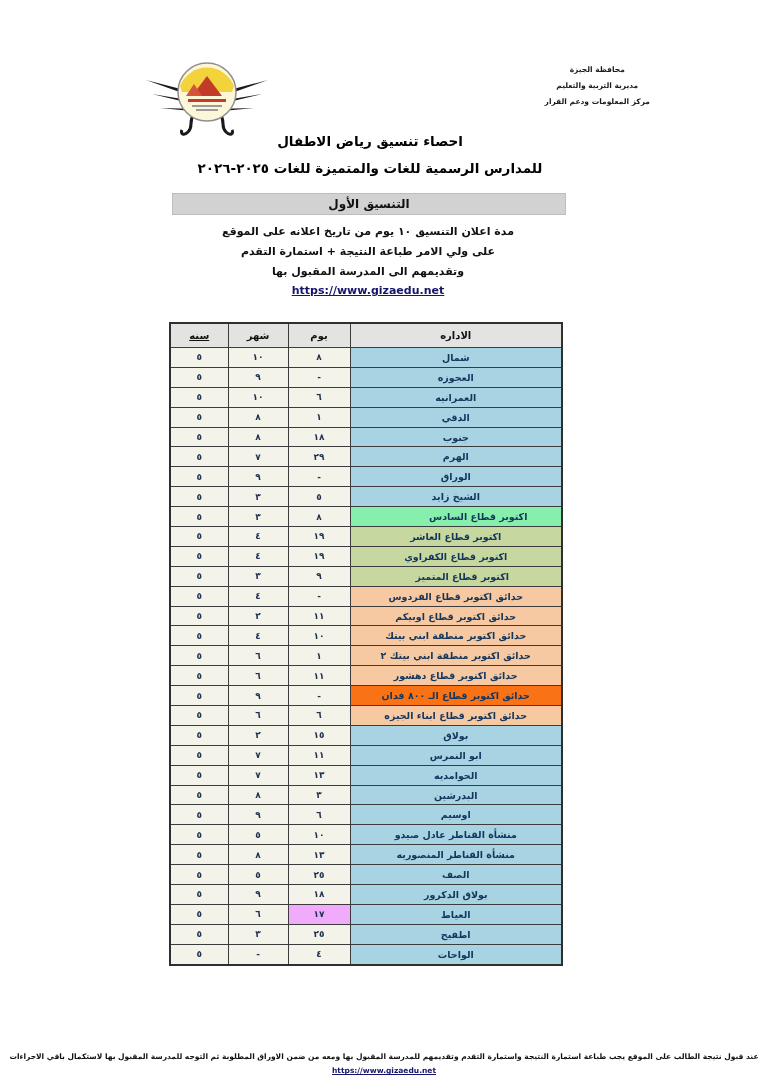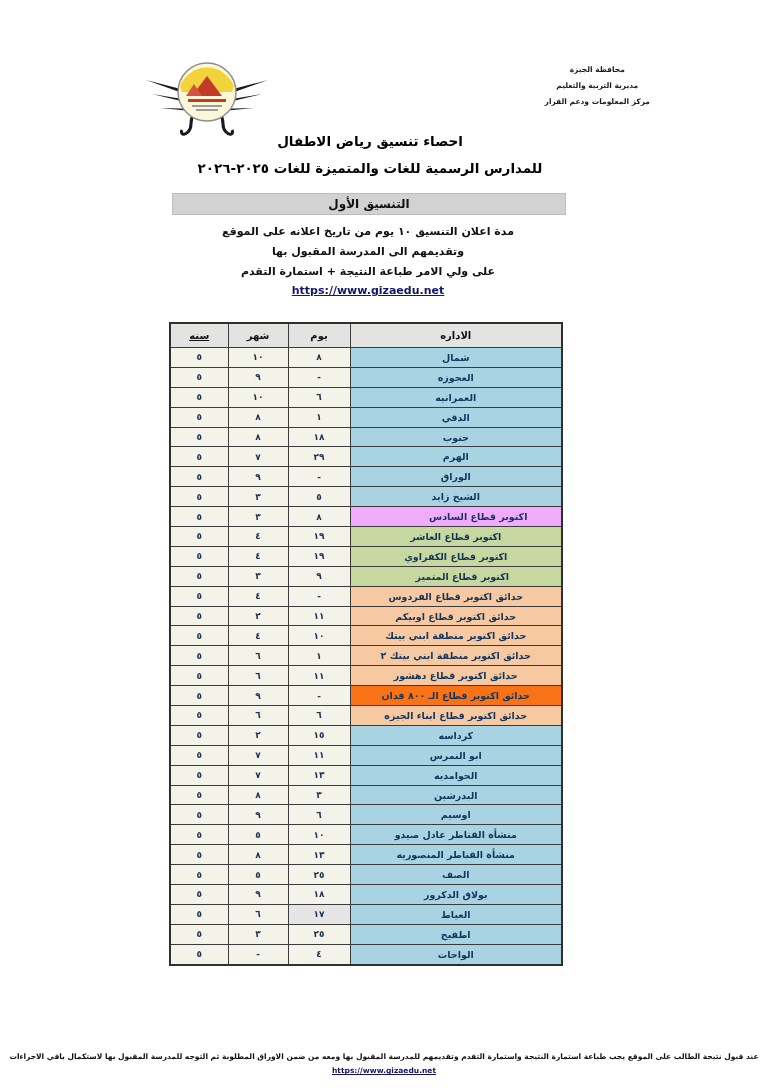--- a/index.html
+++ b/index.html
@@ -105,22 +105,22 @@
     <div>احصاء تنسيق رياض الاطفال</div>
     <div>للمدارس الرسمية للغات والمتميزة للغات ٢٠٢٥-٢٠٢٦</div>
   </div>
 
   <div class="section-bar" id="sectionBar" style="background: rgb(210, 210, 210);">
     <span>التنسيق الأول</span>
   </div>
 
   <div class="notice">
     <div>مدة اعلان التنسيق ١٠ يوم من تاريخ اعلانه على الموقع</div>
+    <div>على ولي الامر طباعة النتيجة + استمارة التقدم</div>
     <div>وتقديمهم الى المدرسة المقبول بها</div>
-    <div>على ولي الامر طباعة النتيجة + استمارة التقدم</div>
     <div><a href="#" style="text-decoration:underline">https://www.gizaedu.net</a></div>
   </div>
 
   <div class="grid-wrap">
     <table class="grid">
       <colgroup>
         <col style="width:212px">
           <col style="width:62px">
           <col style="width:60px">
           <col style="width:58px">
@@ -176,21 +176,21 @@
             <td class="num" style="background: rgb(244, 243, 234);">٩</td>
             <td class="num" style="background: rgb(244, 243, 234);">٥</td>
           </tr>
           <tr>
             <td class="name" style="background: rgb(167, 211, 226);">الشيخ زايد</td>
             <td class="num" style="background: rgb(244, 243, 234);">٥</td>
             <td class="num" style="background: rgb(244, 243, 234);">٣</td>
             <td class="num" style="background: rgb(244, 243, 234);">٥</td>
           </tr>
           <tr>
-            <td class="name" style="background: #f0abfc; padding-left: 48px;">اكتوبر قطاع السادس</td>
+            <td class="name" style="background: #86efac; padding-left: 48px;">اكتوبر قطاع السادس</td>
             <td class="num" style="background: rgb(244, 243, 234);">٨</td>
             <td class="num" style="background: rgb(244, 243, 234);">٣</td>
             <td class="num" style="background: rgb(244, 243, 234);">٥</td>
           </tr>
           <tr>
             <td class="name" style="background: rgb(199, 215, 160);">اكتوبر قطاع العاشر</td>
             <td class="num" style="background: rgb(244, 243, 234);">١٩</td>
             <td class="num" style="background: rgb(244, 243, 234);">٤</td>
             <td class="num" style="background: rgb(244, 243, 234);">٥</td>
           </tr>
@@ -242,21 +242,21 @@
             <td class="num" style="background: rgb(244, 243, 234);">٩</td>
             <td class="num" style="background: rgb(244, 243, 234);">٥</td>
           </tr>
           <tr>
             <td class="name" style="background: rgb(246, 201, 162);">حدائق اكتوبر قطاع ابناء الجيزه</td>
             <td class="num" style="background: rgb(244, 243, 234);">٦</td>
             <td class="num" style="background: rgb(244, 243, 234);">٦</td>
             <td class="num" style="background: rgb(244, 243, 234);">٥</td>
           </tr>
           <tr>
-            <td class="name" style="background: rgb(167, 211, 226);">كرداسه</td>
+            <td class="name" style="background: rgb(167, 211, 226);">بولاق</td>
             <td class="num" style="background: rgb(244, 243, 234);">١٥</td>
             <td class="num" style="background: rgb(244, 243, 234);">٢</td>
             <td class="num" style="background: rgb(244, 243, 234);">٥</td>
           </tr>
           <tr>
             <td class="name" style="background: rgb(167, 211, 226);">ابو النمرس</td>
             <td class="num" style="background: rgb(244, 243, 234);">١١</td>
             <td class="num" style="background: rgb(244, 243, 234);">٧</td>
             <td class="num" style="background: rgb(244, 243, 234);">٥</td>
           </tr>
@@ -297,21 +297,21 @@
             <td class="num" style="background: rgb(244, 243, 234);">٥</td>
           </tr>
           <tr>
             <td class="name" style="background: rgb(167, 211, 226);">بولاق الدكرور</td>
             <td class="num" style="background: rgb(244, 243, 234);">١٨</td>
             <td class="num" style="background: rgb(244, 243, 234);">٩</td>
             <td class="num" style="background: rgb(244, 243, 234);">٥</td>
           </tr>
           <tr>
             <td class="name" style="background: rgb(167, 211, 226);">العياط</td>
-            <td class="num" style="background: #e5e5e5;">١٧</td>
+            <td class="num" style="background: #f0abfc;">١٧</td>
             <td class="num" style="background: rgb(244, 243, 234);">٦</td>
             <td class="num" style="background: rgb(244, 243, 234);">٥</td>
           </tr>
           <tr>
             <td class="name" style="background: rgb(167, 211, 226);">اطفيح</td>
             <td class="num" style="background: rgb(244, 243, 234);">٢٥</td>
             <td class="num" style="background: rgb(244, 243, 234);">٣</td>
             <td class="num" style="background: rgb(244, 243, 234);">٥</td>
           </tr>
           <tr>

